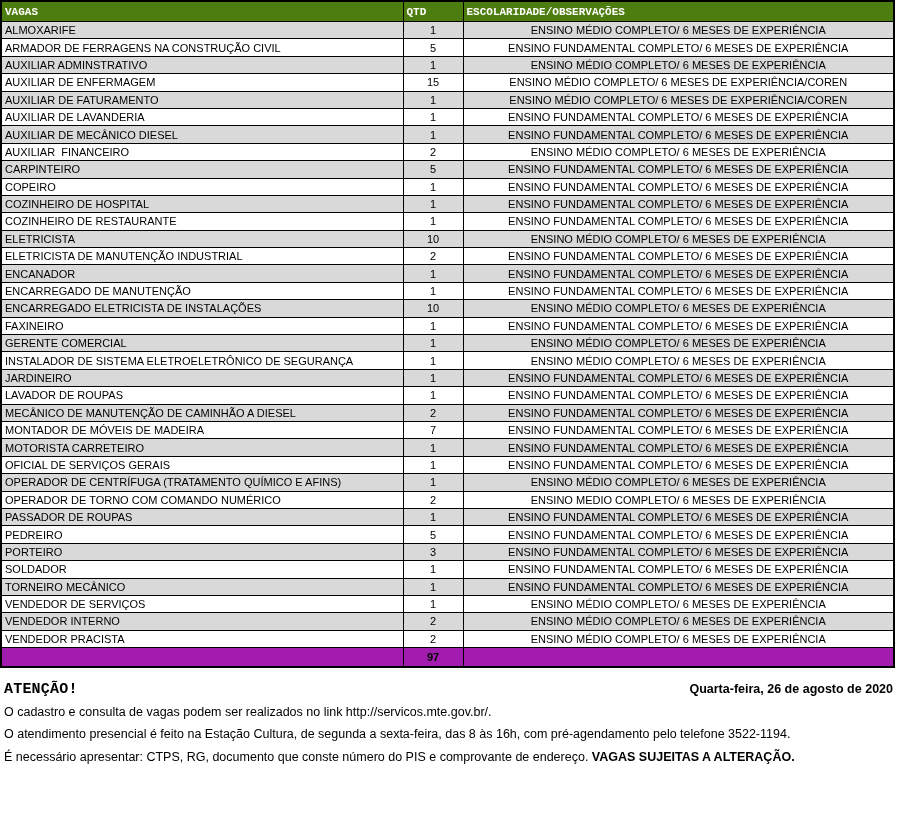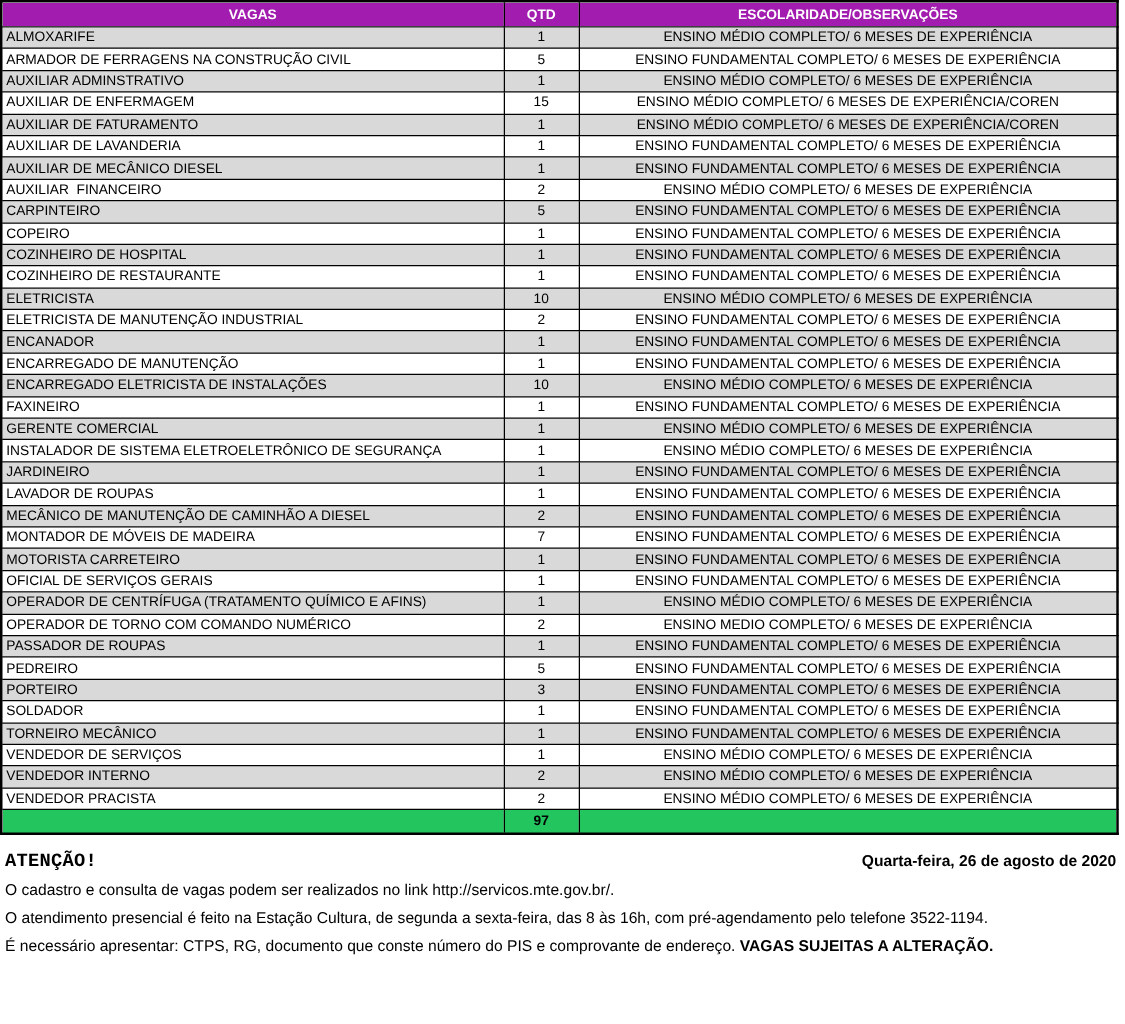--- a/index.html
+++ b/index.html
@@ -19,35 +19,36 @@
   table.vagas col.c-vaga { width: 402px; }
   table.vagas col.c-qtd  { width: 60px; }
   table.vagas th, table.vagas td {
     border: 1px solid #000;
     font-size: 11px;
     overflow: hidden;
     padding: 0 3px;
     vertical-align: middle;
   }
   thead th {
-    background: #a21caf;
+    background: #4d7c0f;
     color: #ffffff;
     font-weight: bold;
-    text-align: center;
+    text-align: left;
     height: 19px;
     border-bottom: 2px solid #000;
     font-size: 11.5px;
+    font-family: Liberation Mono, monospace;
   }
   tbody tr { height: 17.4px; }
   tbody tr:nth-child(odd) td { background: #D9D9D9; }
   tbody tr:nth-child(even) td { background: #ffffff; }
   .vaga-cell { text-align: left; white-space: pre; }
   .qtd-cell  { text-align: center; }
   .obs-cell  { text-align: center; white-space: nowrap; }
-  tfoot td { height: 18px; background: #22c55e; }
+  tfoot td { height: 18px; background: #a21caf; }
   tfoot .qtd-cell { font-weight: bold; font-size: 12.5px; }
   .footer {
     margin: 13px 7px 0 4px;
   }
   .footer-head {
     display: flex;
     justify-content: space-between;
     align-items: baseline;
   }
   .attention {

